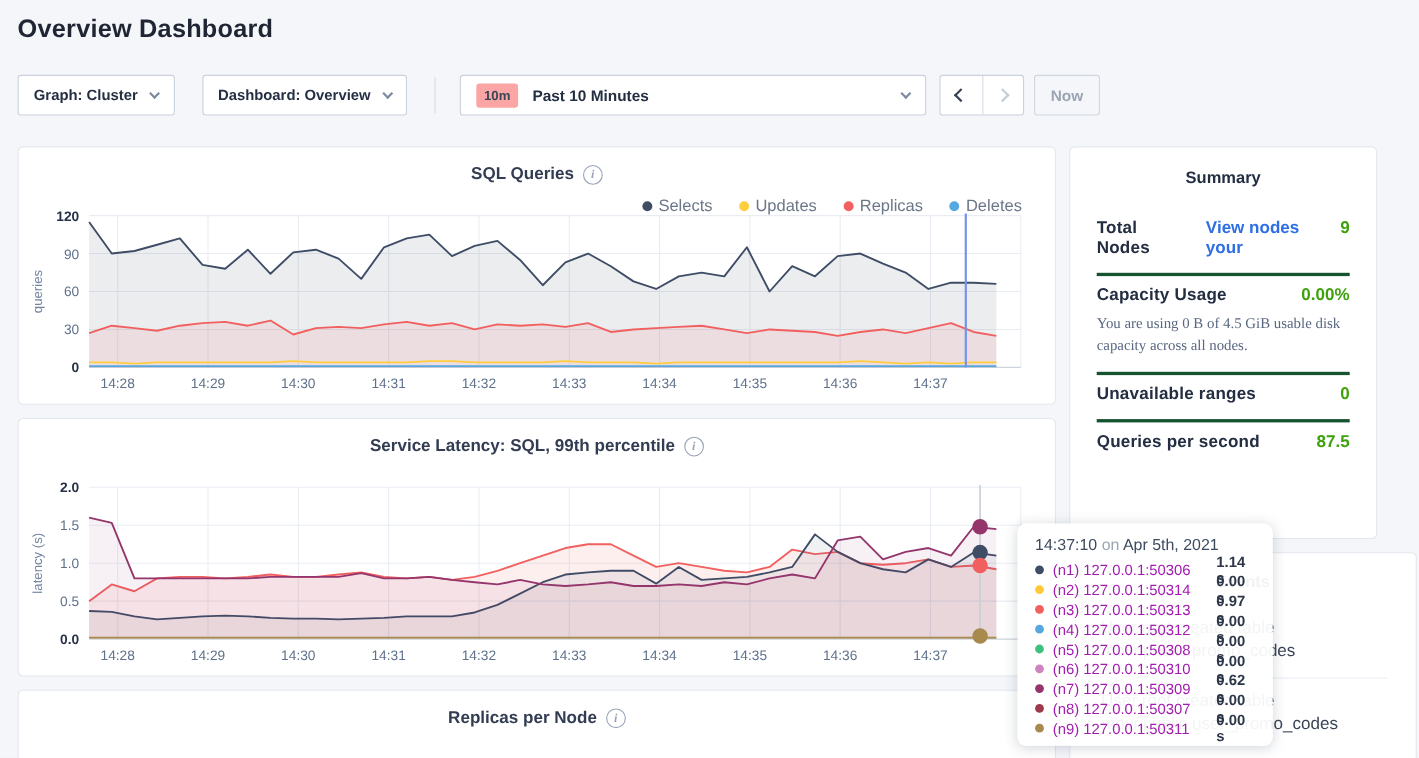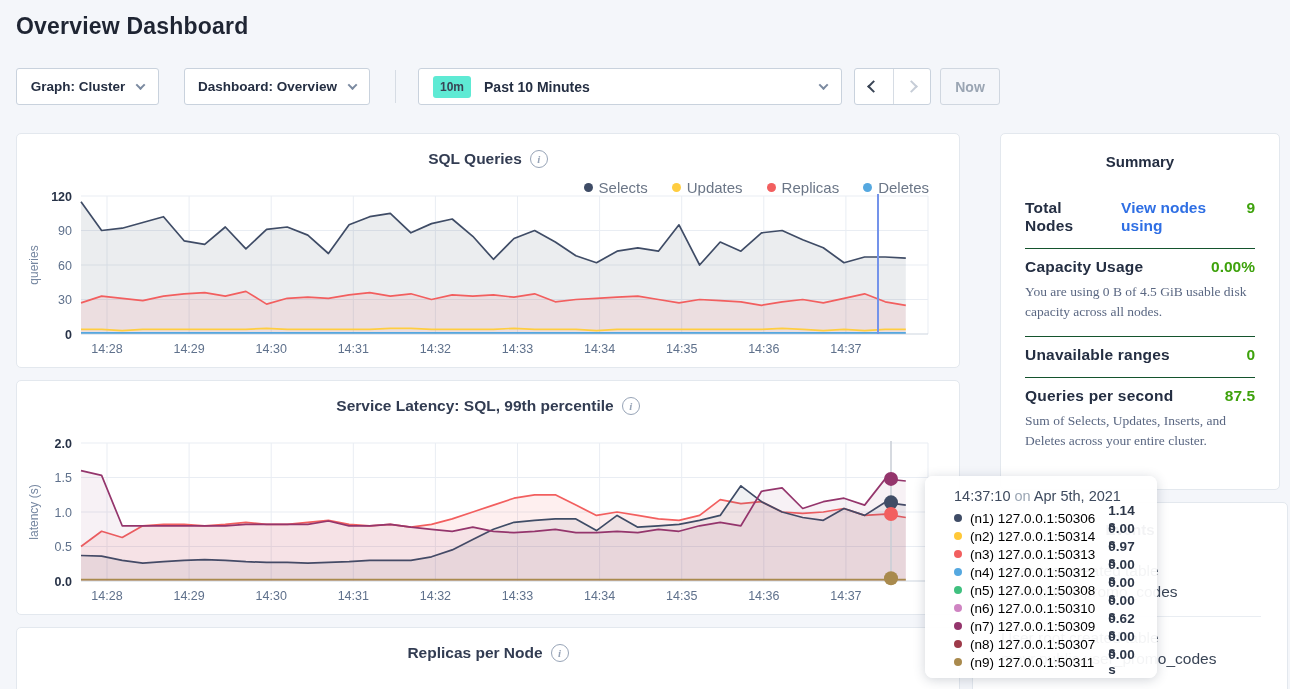--- a/index.html
+++ b/index.html
@@ -18,77 +18,77 @@
   .ctrl { position:absolute; top:68px; height:37px; background:#fff;
     border:1px solid #c9d2dd; border-radius:3px; display:flex; align-items:center;
     cursor:pointer; }
   .dd-label { font-size:13.5px; font-weight:700; color:#242e42; }
   .chev { width:7px; height:7px; border-right:2px solid #7b8aa0; border-bottom:2px solid #7b8aa0;
     transform:rotate(45deg) translate(-1px,-1px); display:inline-block; }
   .dd1 { left:16px; width:143px; justify-content:center; gap:12px; }
   .dd2 { left:184px; width:186px; justify-content:center; gap:12px; }
   .tb-divider { position:absolute; left:395px; top:70px; width:1px; height:33px; background:#d6dce4; }
   .timebox { left:418px; width:424px; padding:0 14px; }
-  .time-badge { background:#5eead4; border-radius:3px; font-size:12px; font-weight:700;
+  .time-badge { background:#fca5a5; border-radius:3px; font-size:12px; font-weight:700;
     color:#394455; padding:4px 7px; margin-right:13px; }
   .time-label { font-size:14px; font-weight:700; color:#242e42; flex:1; }
   .arrows { left:854px; width:77px; padding:0; }
   .arrow-btn { width:38px; height:35px; display:flex; align-items:center; justify-content:center; }
   .arrow-btn + .arrow-btn { border-left:1px solid #d6dce4; }
   .chev-big { width:9px; height:9px; border-right:2.5px solid #394455; border-bottom:2.5px solid #394455; }
   .chev-left { transform:rotate(135deg); }
   .chev-right { transform:rotate(-45deg); border-color:#c6cdd7; }
   .now-btn { left:940px; width:60px; justify-content:center; background:transparent;
     border-color:#d0d7e0; }
   .now-label { font-size:14px; font-weight:700; color:#9aa5b3; }
   
   .card { position:absolute; background:#fff; border:1px solid #e3e8ee; border-radius:5px; }
   #card-sql      { left:16px; top:133px; width:944px; height:235px;text-align:center; }
   #card-latency  { left:16px; top:380px; width:944px; height:235px; }
   #card-replicas { left:16px; top:627px; width:944px; height:200px; }
-  #card-summary  { left:972px; top:133px; width:280px; height:357px;margin-left:28px; }
+  #card-summary  { left:972px; top:133px; width:280px; height:357px; }
   #card-events   { left:972px; top:502px; width:316px; height:300px; }
   .chart-title-row { position:absolute; top:16px; left:0; right:0; display:flex;
     align-items:center; justify-content:center; gap:8px; }
   .chart-title { font-size:15.5px; font-weight:700; color:#323c52; }
   .info-icon { width:18px; height:18px; border:1.5px solid #97a4b7; border-radius:50%;
     color:#97a4b7; font-size:11px; font-weight:700; display:flex; align-items:center;
     justify-content:center; cursor:pointer; font-family:"Liberation Serif",serif; font-style:italic;}
   .legend { position:absolute; top:45px; right:30px; display:flex; gap:24px; }
   .legend-item { display:flex; align-items:center; gap:6px; }
   .legend-dot { width:9px; height:9px; border-radius:50%; }
   .legend-label { font-size:15px; color:#6b7687; }
   .chart-svg { position:absolute; left:0; top:0; }
   
   .summary-heading { text-align:center; font-size:15px; font-weight:700; color:#242e42;
     padding-top:19px; }
   .summary-body { padding:20px 24px 0 24px; }
-  .srow { padding:9px 0 13px 0; border-bottom:1px solid #14532d; }
+  .srow { padding:9px 0 13px 0; border-bottom:3px solid #14532d; }
   .srow:last-child { border-bottom:none; }
   .srow-main { display:flex; align-items:baseline; }
   .srow-label { font-size:15.5px; font-weight:700; color:#242e42; letter-spacing:.2px; }
   .srow-link { font-size:15.5px; font-weight:700; color:#2f6fe4; margin-left:10px; cursor:pointer; }
   .srow-value { margin-left:auto; font-size:15.5px; font-weight:700; color:#3ea20c; }
   .srow-sub { font-size:13.5px; color:#5a6782; line-height:1.5; margin-top:6px;font-family:Liberation Serif, serif; }
   
   .events-heading { text-align:center; font-size:15px; font-weight:700; color:#242e42;
     padding-top:18px; }
   .events-body { padding:12px 26px 0 28px; }
   .event-item { font-size:15.5px; color:#394455; line-height:21px; padding:10px 0 14px 0; }
   .event-item + .event-item { border-top:1px solid #e9edf2; }
   .event-text { word-wrap:break-word; }
   
   .tooltip { position:absolute; left:925px; top:476px; width:232px; height:202px;
     background:rgba(255,255,255,0.94); border-radius:8px; z-index:50;
-    box-shadow:0 2px 12px rgba(50,62,85,.22); padding:12px 14px 10px 29px; }
+    box-shadow:0 2px 12px rgba(50,62,85,.22); padding:12px 14px 10px 16px; }
   .tt-time { font-size:14.5px; color:#3e4a5e; margin-bottom:5px; }
   .tt-on { color:#9ba6b4; }
   .tt-row { display:flex; align-items:center; height:18px; }
   .tt-dot { width:8px; height:8px; border-radius:50%; margin-right:8px; flex:none; }
-  .tt-label { font-size:13.5px; color:#000000; width:150px; }
+  .tt-label { font-size:13.5px; color:#a21caf; width:150px; }
   .tt-value { font-size:13.5px; font-weight:700; color:#2c3648; }
 </style>
 </head>
 <body>
 
 <h1 class="page-title">Overview Dashboard</h1>
 
 <div class="ctrl dd1">
   <span class="dd-label">Graph: Cluster</span>
   <span class="chev"></span>
@@ -240,21 +240,21 @@
     <span class="info-icon">i</span>
   </div>
 </div>
 
 <div class="card" id="card-summary">
   <div class="summary-heading">Summary</div>
   <div class="summary-body">
     <div class="srow">
       <div class="srow-main">
         <span class="srow-label">Total Nodes</span>
-        <span class="srow-link">View nodes using</span>
+        <span class="srow-link">View nodes your</span>
         <span class="srow-value">9</span>
       </div>
     </div>
     <div class="srow">
       <div class="srow-main">
         <span class="srow-label">Capacity Usage</span>
         <span class="srow-value">0.00%</span>
       </div>
       <div class="srow-sub">You are using 0 B of 4.5 GiB usable disk capacity across all nodes.</div>
     </div>
@@ -262,21 +262,20 @@
       <div class="srow-main">
         <span class="srow-label">Unavailable ranges</span>
         <span class="srow-value">0</span>
       </div>
     </div>
     <div class="srow">
       <div class="srow-main">
         <span class="srow-label">Queries per second</span>
         <span class="srow-value">87.5</span>
       </div>
-      <div class="srow-sub">Sum of Selects, Updates, Inserts, and Deletes across your entire cluster.</div>
     </div>
   </div>
 </div>
 
 <div class="card" id="card-events">
   <div class="events-heading">Events</div>
   <div class="events-body">
     <div class="event-item">
       <div class="event-text">User root created table movr.public.promo_codes</div>
     </div>

